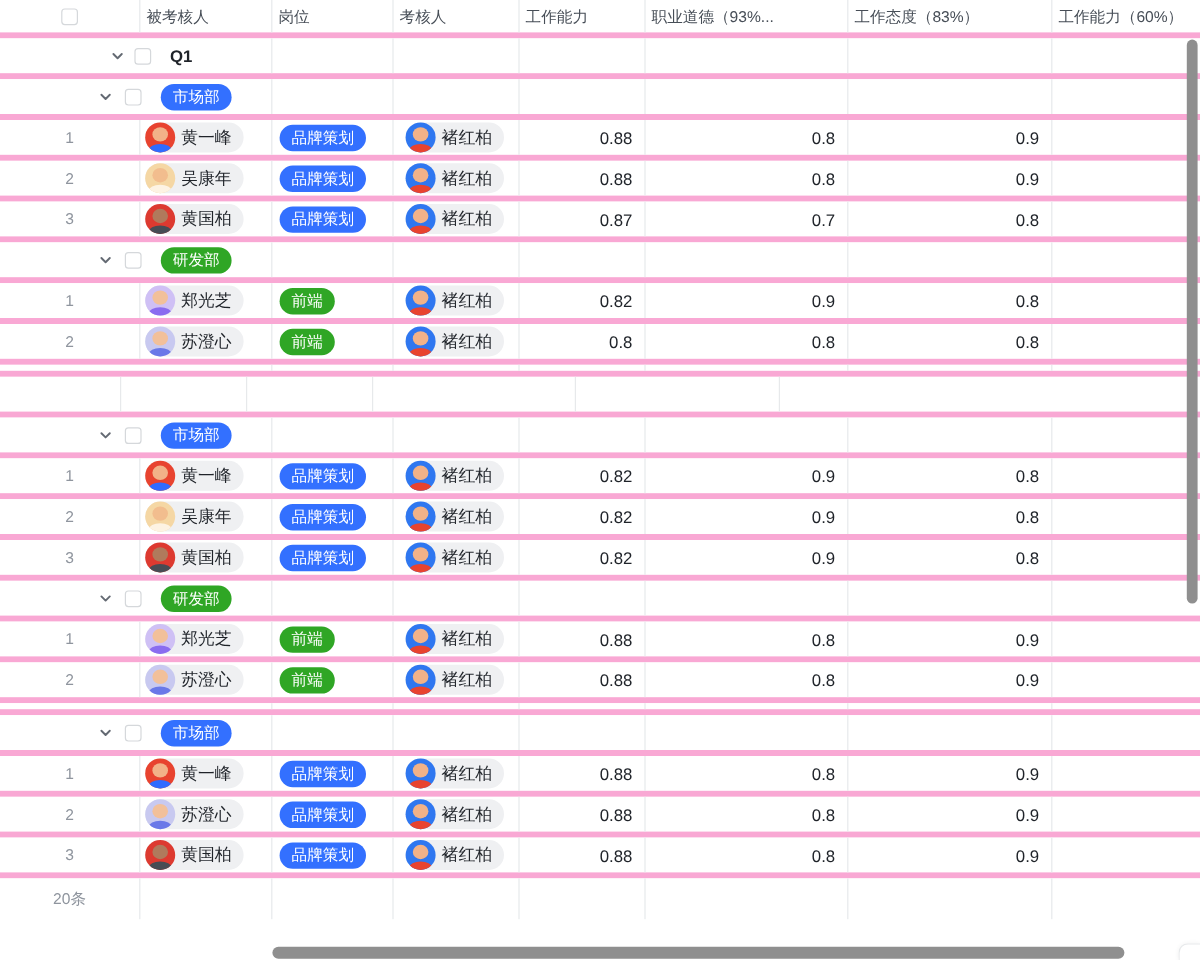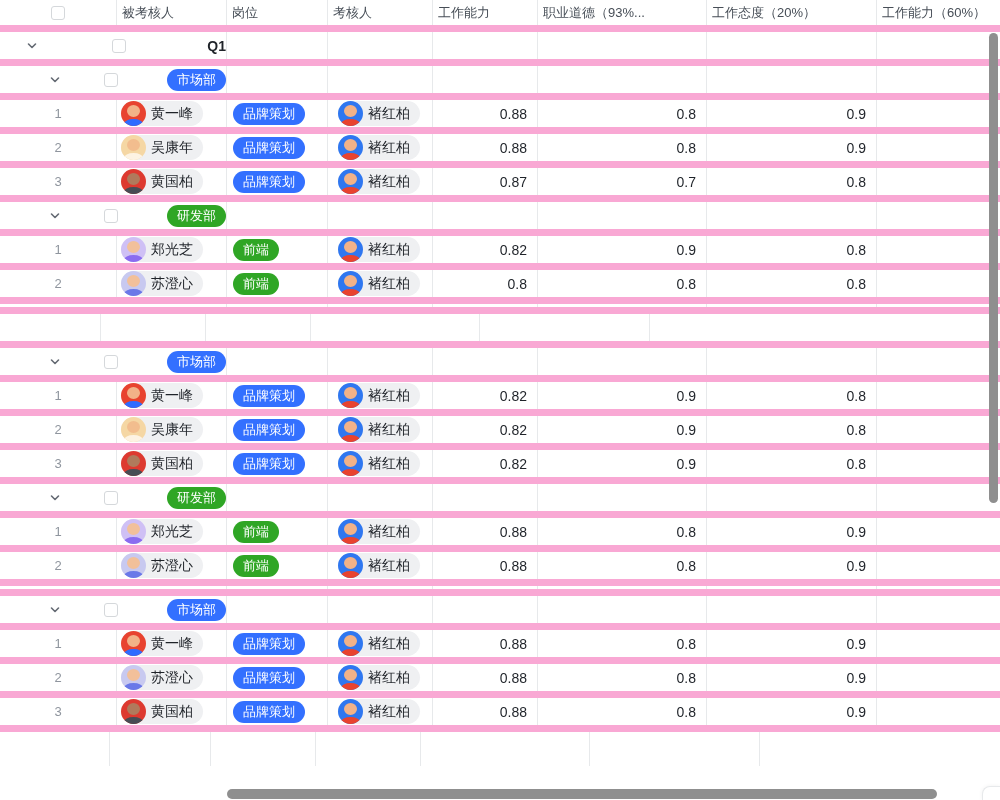--- a/index.html
+++ b/index.html
@@ -1,30 +1,30 @@
 <!DOCTYPE html>
 <html><head>
 <meta charset="utf-8">
 <style>
   * { margin:0; padding:0; box-sizing:border-box; }
   html,body { background:#fff; }
   body { font-family:"Liberation Sans","DejaVu Sans",sans-serif; color:#1f2329; }
   #app { position:relative; width:1000px; height:800px; background:#fff; overflow:hidden; }
 
-  .row { display:flex; align-items:center; width:100%; border-bottom:7px solid #f9a8d4; background:#fff; }
+  .row { display:flex; align-items:center; width:100%; border-bottom:5px solid #f9a8d4; background:#fff; }
   .row.header { height:32px; }
   .row.group { height:34px; }
   .row.data { height:34px; }
   .row.spacer { height:10px; }
   .row.footer { height:34px; border-bottom:none; }
 
   .cell { height:100%; display:flex; align-items:center; border-right:1px solid #e7e9eb; overflow:hidden; }
   .cell:last-child { border-right:none; }
   .c-idx { width:117px; justify-content:center; }
-  .c-merged { width:227px; justify-content:space-between;padding-left:16px; }
+  .c-merged { width:227px; justify-content:center;padding-left:16px; }
   .c-assessee { width:110px; padding-left:4px; }
   .c-pos { width:101px; padding-left:6px; }
   .c-assessor { width:105px; padding-left:10px; }
   .c-overall { width:105px; }
   .c-ethics { width:169px; }
   .c-att { width:170px; }
   .c-abil { flex:1;text-align:center; }
   .num { justify-content:flex-end; padding-right:10px; font-size:14px; color:#1f2329; }
 
   .row.header .cell { justify-content:flex-start; padding-left:5px; font-size:13px; color:#474e57; }
@@ -71,21 +71,21 @@
       <div class="cell c-assessor">
         <span>考核人</span>
       </div>
       <div class="cell c-overall">
         <span>工作能力</span>
       </div>
       <div class="cell c-ethics">
         <span>职业道德（93%...</span>
       </div>
       <div class="cell c-att">
-        <span>工作态度（20%）</span>
+        <span>工作态度（83%）</span>
       </div>
       <div class="cell c-abil">
         <span>工作能力（60%）</span>
       </div>
     </div>
     <div class="row group">
       <div class="cell c-merged">
         <span class="chev" style="margin-left: 10px;">
           <svg width="12" height="12" viewBox="0 0 12 12">
             <path d="M2.5 4l3.5 3.5L9.5 4" stroke="#646a73" stroke-width="1.6" fill="none" stroke-linecap="round" stroke-linejoin="round"></path>
@@ -700,20 +700,23 @@
         <span>0.8</span>
       </div>
       <div class="cell c-att num">
         <span>0.9</span>
       </div>
       <div class="cell c-abil num">
         <span></span>
       </div>
     </div>
     <div class="row footer">
+      <div class="cell c-idx">
+        <span class="footer-count">20条</span>
+      </div>
       <div class="cell c-assessee"></div>
       <div class="cell c-pos"></div>
       <div class="cell c-assessor"></div>
       <div class="cell c-overall"></div>
       <div class="cell c-ethics"></div>
       <div class="cell c-att"></div>
       <div class="cell c-abil"></div>
     </div>
     <div class="vscroll"></div>
     <div class="hscroll"></div>

